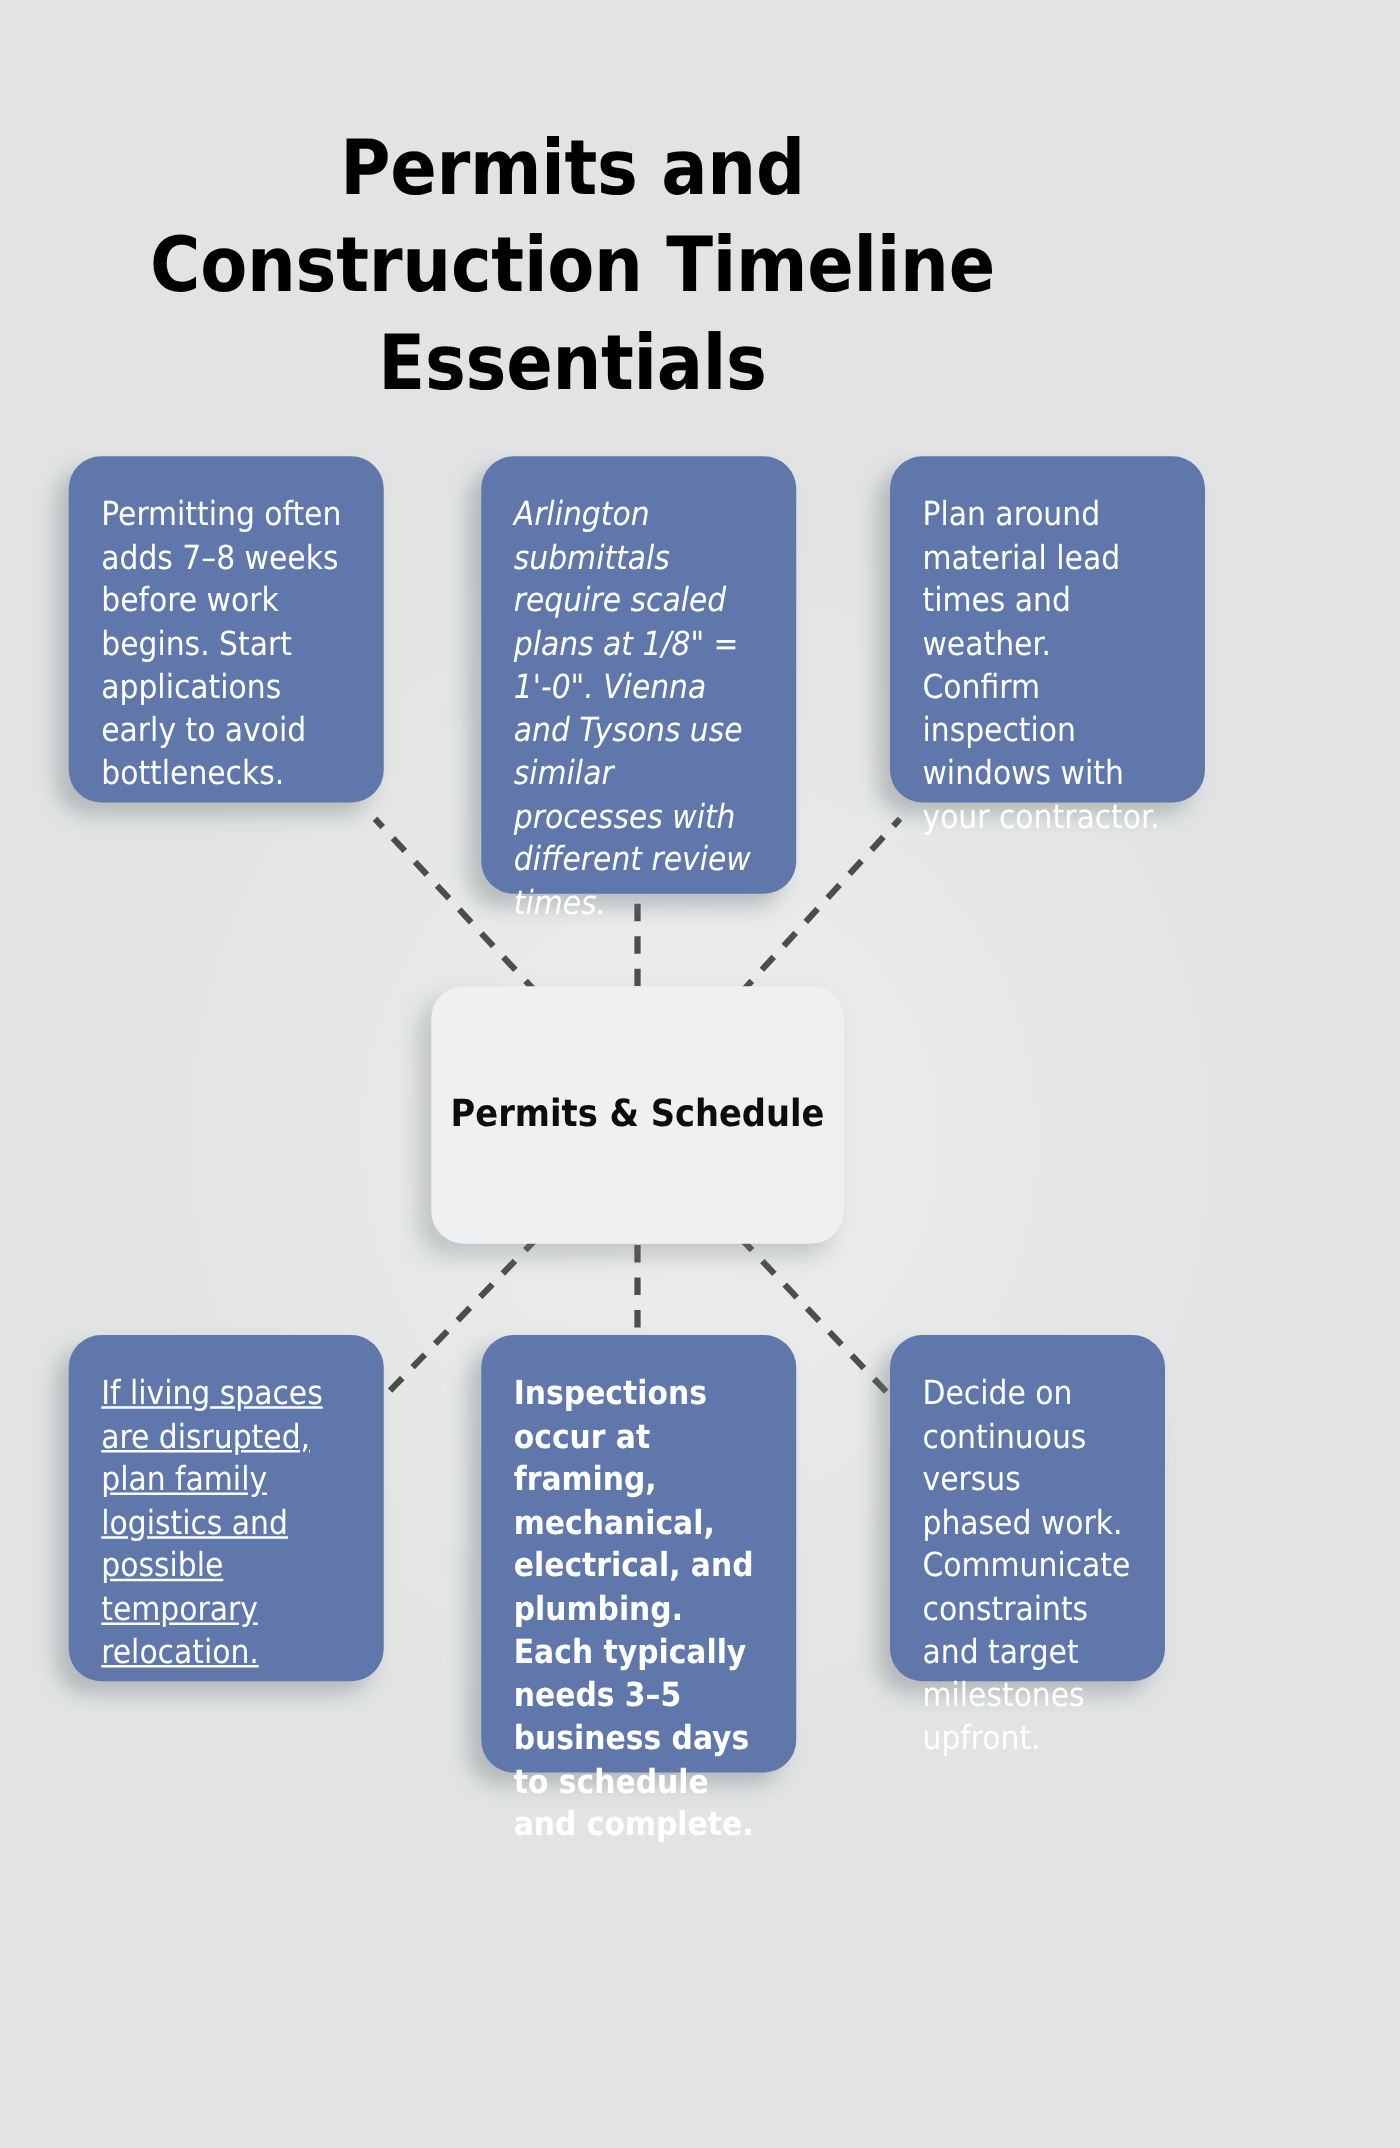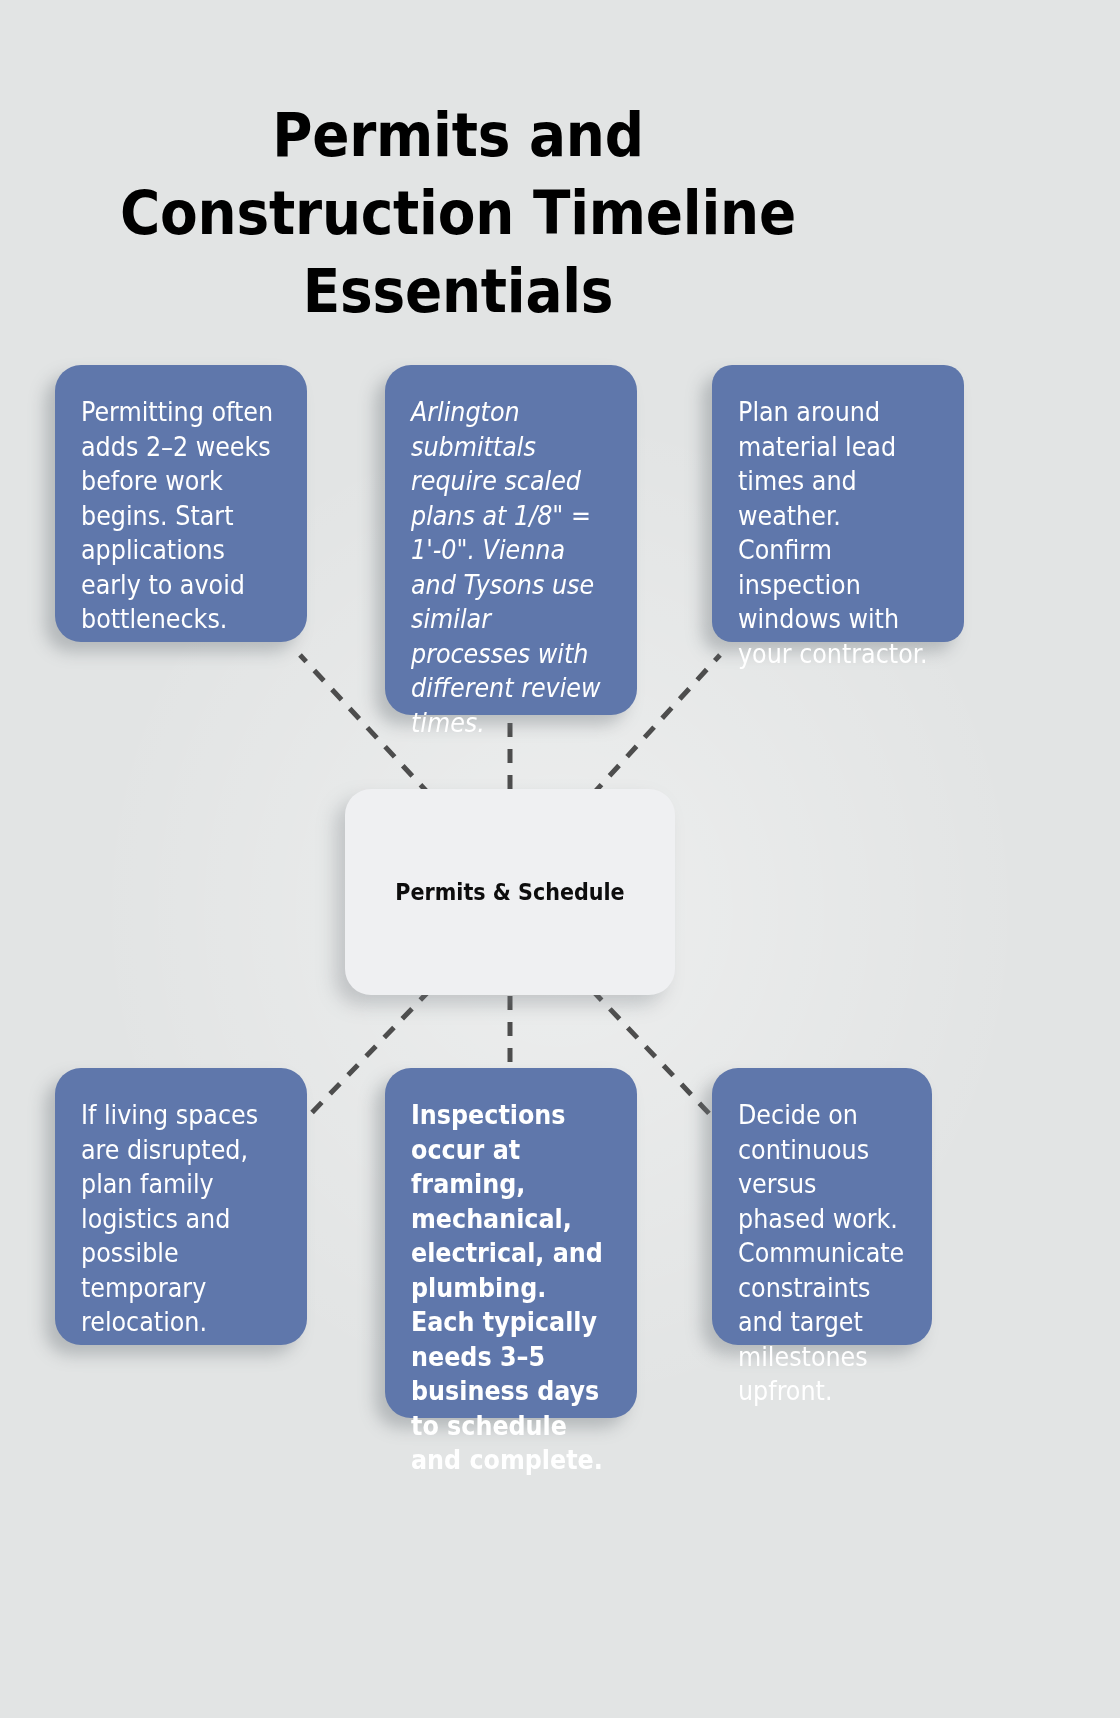--- a/index.html
+++ b/index.html
@@ -61,45 +61,45 @@
     line-height: 34.5px;
     font-weight: 400;
     box-shadow: -10px 10px 16px rgba(120,126,132,0.42);
   }
 
   .card p { white-space: pre-line; }
 
   
   #card-top-left   { left: 55px;  top: 365px;  width: 252px; height: 277px; }
   #card-top-mid    { left: 385px; top: 365px;  width: 252px; height: 350px; font-style: italic; }
-  #card-top-right  { left: 712px; top: 365px;  width: 252px; height: 277px; border-radius: 20px; }
+  #card-top-right  { left: 712px; top: 365px;  width: 252px; height: 277px; }
 
   
-  #card-bot-left   { left: 55px;  top: 1068px; width: 252px; height: 277px; }
+  #card-bot-left   { left: 55px;  top: 1068px; width: 252px; height: 277px; text-decoration: underline; }
   #card-bot-mid    { left: 385px; top: 1068px; width: 252px; height: 350px; font-weight: bold; }
   #card-bot-right  { left: 712px; top: 1068px; width: 220px; height: 277px; }
 
   
   #hub {
     position: absolute;
     left: 345px;
     top: 789px;
     width: 330px;
     height: 206px;
     border-radius: 26px;
     background: #eff0f2;
     box-shadow: -10px 10px 18px rgba(120,126,132,0.34);
     display: flex;
     align-items: center;
     justify-content: center;
   }
 
   #hub-label {
     text-align: right;
-    font-size: 23px;
+    font-size: 30px;
     line-height: 44px;
     font-weight: 700;
     color: #0d0d0d;
     white-space: pre-line;
   }
 </style>
 </head>
 <body>
 
 <div id="bg-wash"></div>
@@ -111,21 +111,21 @@
     <line x1="430" y1="795" x2="300" y2="655"></line>
     <line x1="510" y1="789" x2="510" y2="722"></line>
     <line x1="592" y1="795" x2="720" y2="655"></line>
     <line x1="430" y1="990" x2="300" y2="1125"></line>
     <line x1="510" y1="996" x2="510" y2="1062"></line>
     <line x1="592" y1="990" x2="720" y2="1125"></line>
   </g>
 </svg>
 
 <div class="card" id="card-top-left">
-  <p>Permitting often adds 2–2 weeks before work begins. Start applications early to avoid bottlenecks.</p>
+  <p>Permitting often adds 7–8 weeks before work begins. Start applications early to avoid bottlenecks.</p>
 </div>
 
 <div class="card" id="card-top-mid">
   <p>Arlington submittals require scaled plans at 1/8" = 1'-0". Vienna and Tysons use similar processes with different review times.</p>
 </div>
 
 <div class="card" id="card-top-right">
   <p>Plan around material lead times and weather. Confirm inspection windows with your contractor.</p>
 </div>
 

